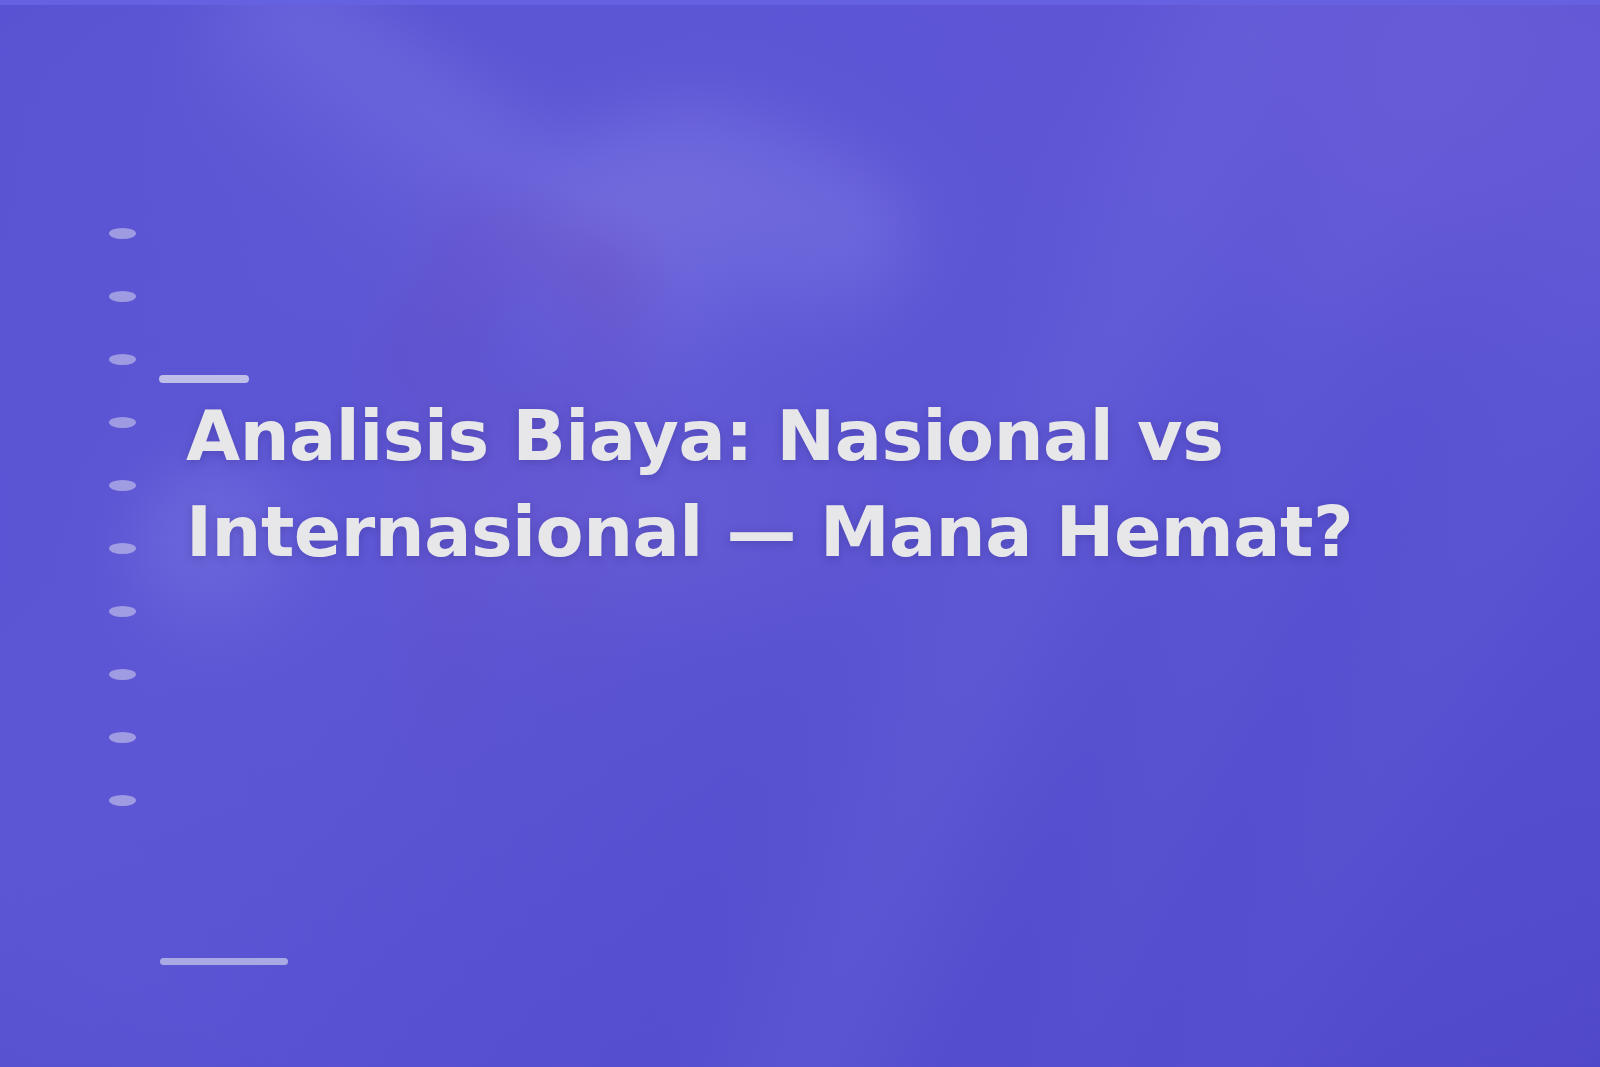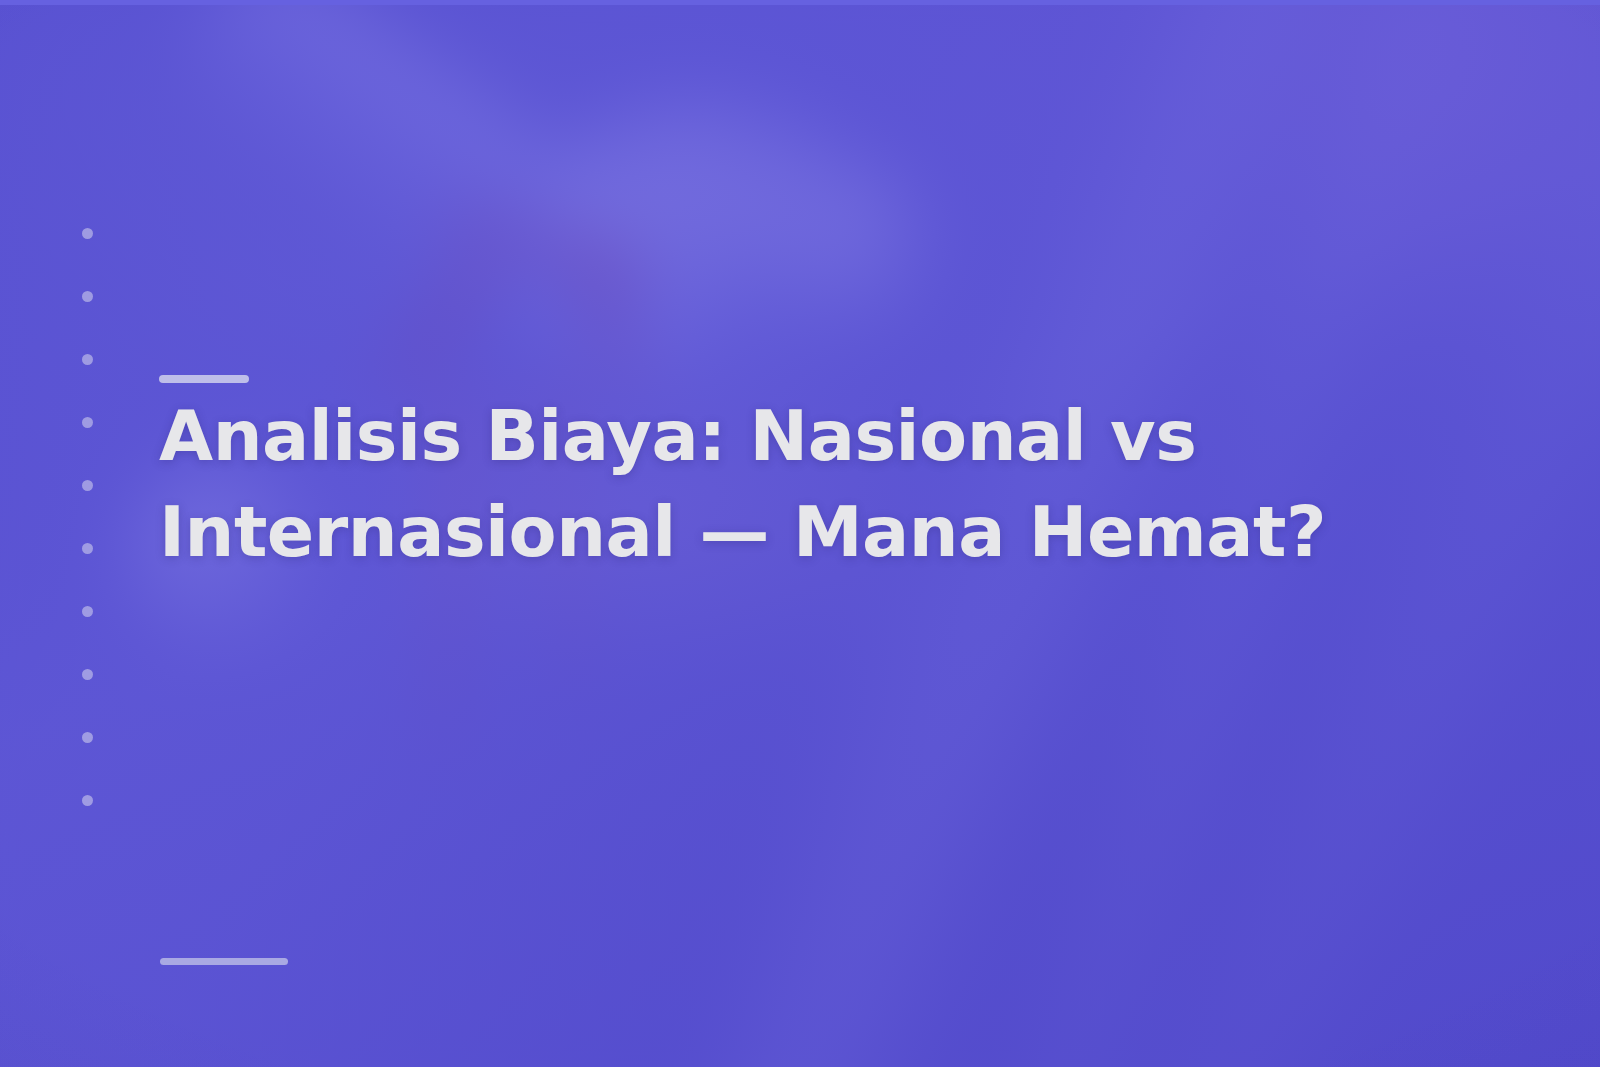--- a/index.html
+++ b/index.html
@@ -1,20 +1,20 @@
 <!DOCTYPE html>
 <html><head>
 <meta charset="utf-8">
 <style>
   html, body {
     margin: 0;
     padding: 0;
     background: #5b55d6;
   }
-  * { box-sizing: border-box; }
+  * { box-sizing: border-box; padding-left: 27px; }
 
   .slide {
     position: relative;
     width: 1600px;
     height: 1067px;
     overflow: hidden;
     background: #5a54d5;
     font-family: "DejaVu Sans", "Liberation Sans", sans-serif;
   }
 

